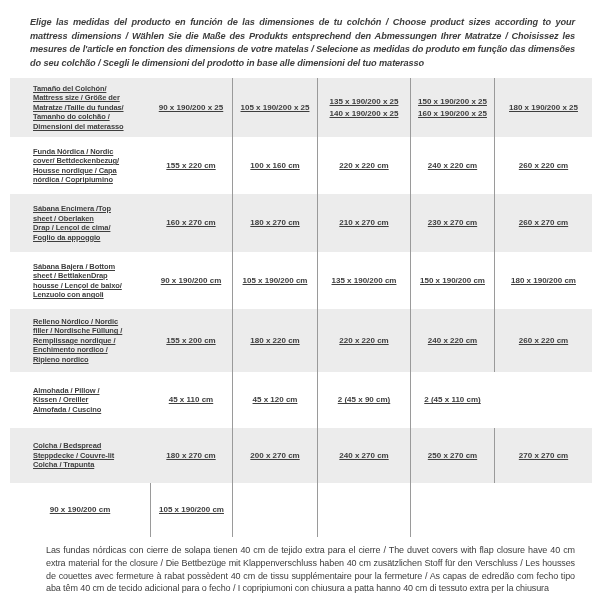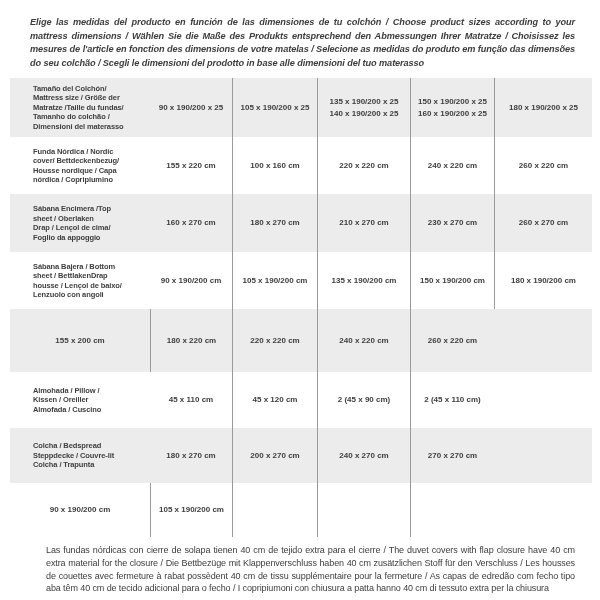--- a/index.html
+++ b/index.html
@@ -22,21 +22,21 @@
   .t-row:nth-child(odd) { background:#ececec; }
   .t-row:nth-child(1){min-height:59px}
   .t-row:nth-child(2){min-height:57px}
   .t-row:nth-child(3){min-height:58px}
   .t-row:nth-child(4){min-height:57px}
   .t-row:nth-child(5){min-height:63px}
   .t-row:nth-child(6){min-height:56px}
   .t-row:nth-child(7){min-height:55px}
   .t-row:nth-child(8){min-height:54px}
 
-  .cell { display:flex; flex-direction:column; justify-content:center; }
+  .cell { display:flex; flex-direction:column; justify-content:center;text-decoration:underline; }
   .cell.label {
     padding:4px 2px 4px 23px;
     font-size:7.5px; font-weight:700; line-height:1.27;
     letter-spacing:-0.1px; color:#3e3e3e;
   }
   .cell.label span { white-space:nowrap; }
   .cell.val {
     align-items:center; text-align:center;
     font-size:8px; font-weight:700; color:#3e3e3e;
     line-height:1.45;
@@ -152,20 +152,27 @@
         </div>
       <div class="cell val">
           <span>150 x 190/200 cm</span>
         </div>
       <div class="cell val">
           <span>180 x 190/200 cm</span>
         </div>
     </div>
 
     <div class="t-row">
+      <div class="cell label">
+        <span>Relleno Nórdico / Nordic</span>
+        <span>filler / Nordische Füllung /</span>
+        <span>Remplissage nordique /</span>
+        <span>Enchimento nordico /</span>
+        <span>Ripieno nordico</span>
+      </div>
       <div class="cell val">
           <span>155 x 200 cm</span>
         </div>
       <div class="cell val">
           <span>180 x 220 cm</span>
         </div>
       <div class="cell val">
           <span>220 x 220 cm</span>
         </div>
       <div class="cell val">
@@ -205,20 +212,23 @@
       <div class="cell val">
           <span>180 x 270 cm</span>
         </div>
       <div class="cell val">
           <span>200 x 270 cm</span>
         </div>
       <div class="cell val">
           <span>240 x 270 cm</span>
         </div>
       <div class="cell val">
+          <span>250 x 270 cm</span>
+        </div>
+      <div class="cell val">
           <span>270 x 270 cm</span>
         </div>
     </div>
 
     <div class="t-row">
       <div class="cell val">
           <span>90 x 190/200 cm</span>
         </div>
       <div class="cell val">
           <span>105 x 190/200 cm</span>

